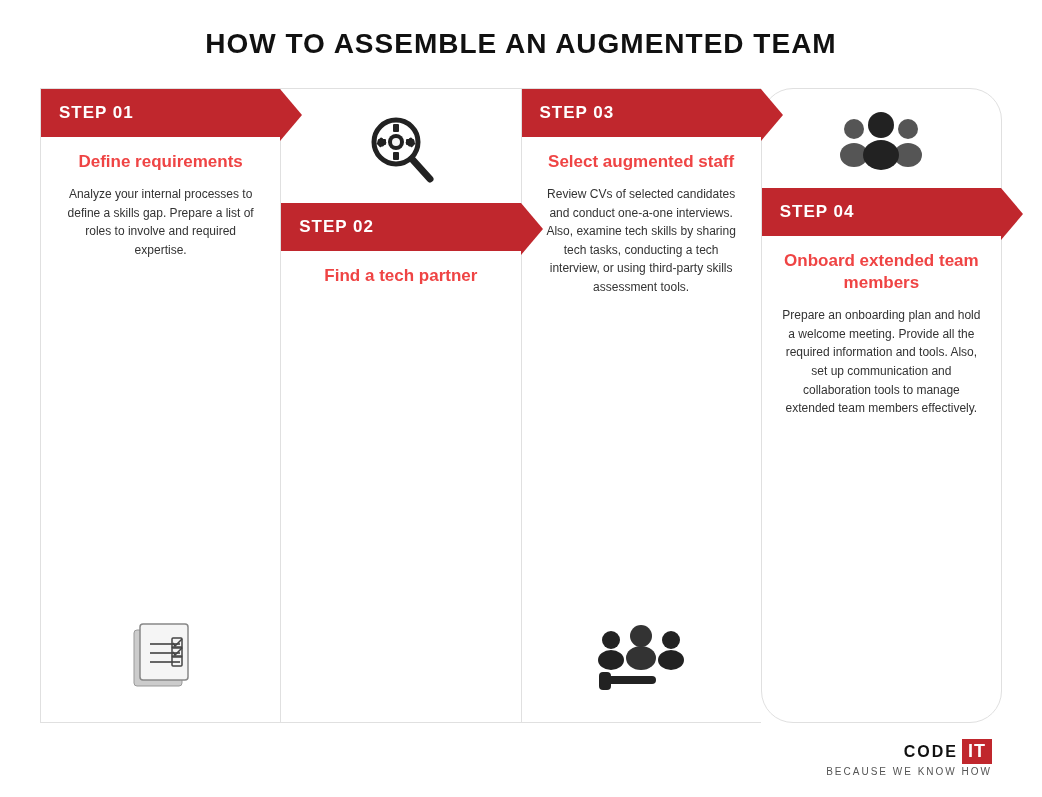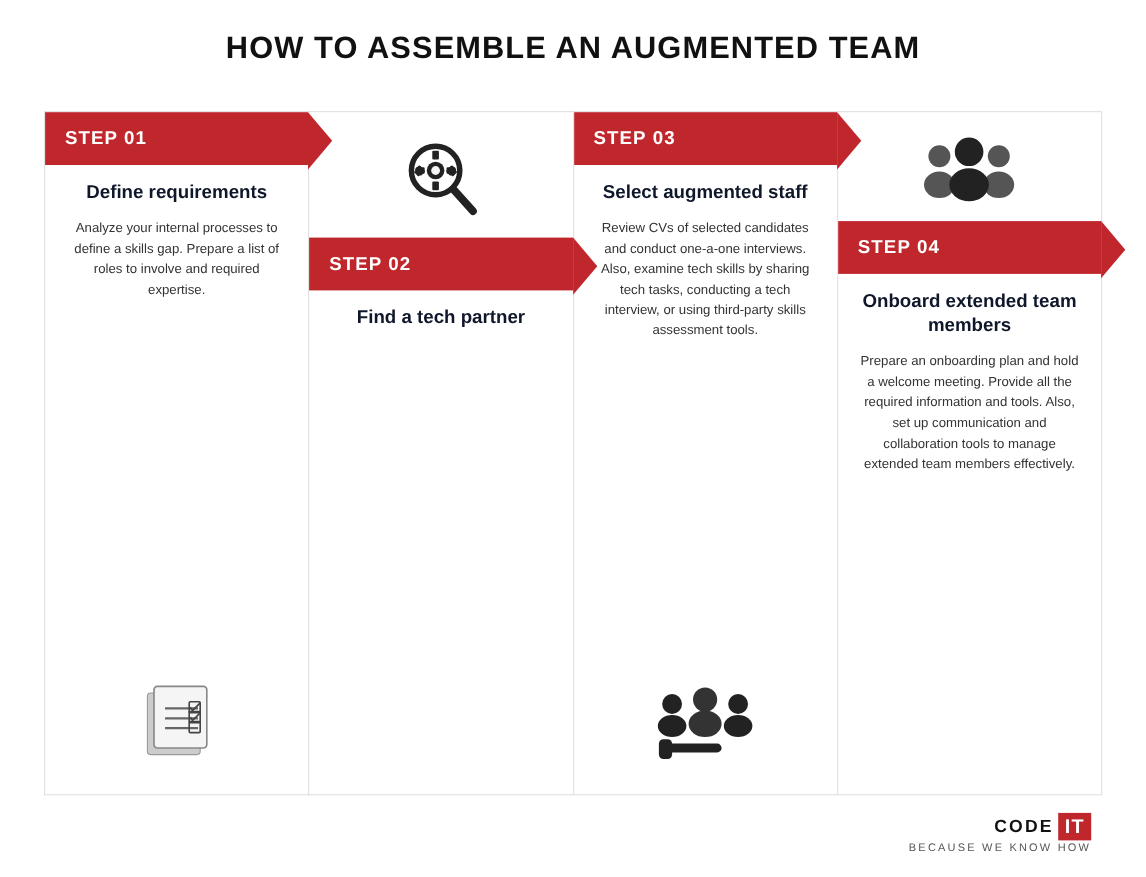--- a/index.html
+++ b/index.html
@@ -47,25 +47,25 @@
     .step-col {
       flex: 1;
       display: flex;
       flex-direction: column;
       align-items: stretch;
       position: relative;
       background: #fff;
       border: 1.5px solid #e0e0e0;
       border-right: none;
       min-height: 560px;
-      margin-top: 13px;
     }
 
     .step-col:last-child {
       border-right: 1.5px solid #e0e0e0;
+      border-radius: 32px;
     }
 
     
     .step-banner {
       position: relative;
       background: #c0272d;
       color: #fff;
       font-size: 17px;
       font-weight: 800;
       text-transform: uppercase;
@@ -108,21 +108,21 @@
       display: flex;
       flex-direction: column;
       align-items: center;
       flex: 1;
     }
 
     .step-heading {
       font-size: 17px;
       font-weight: 800;
       text-align: center;
-      color: #0f172a;
+      color: #ef4444;
       margin-bottom: 12px;
       line-height: 1.3;
     }
 
     .step-text {
       font-size: 12px;
       color: #333;
       text-align: center;
       line-height: 1.55;
       margin-bottom: 14px;

